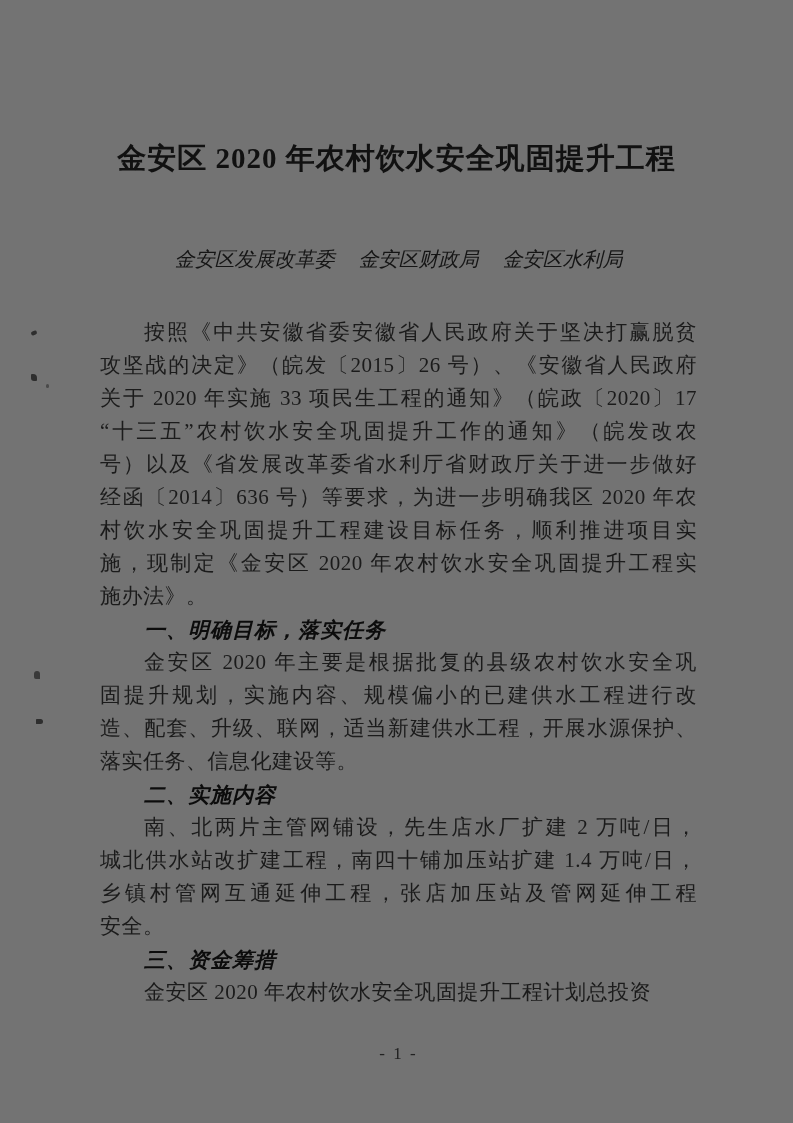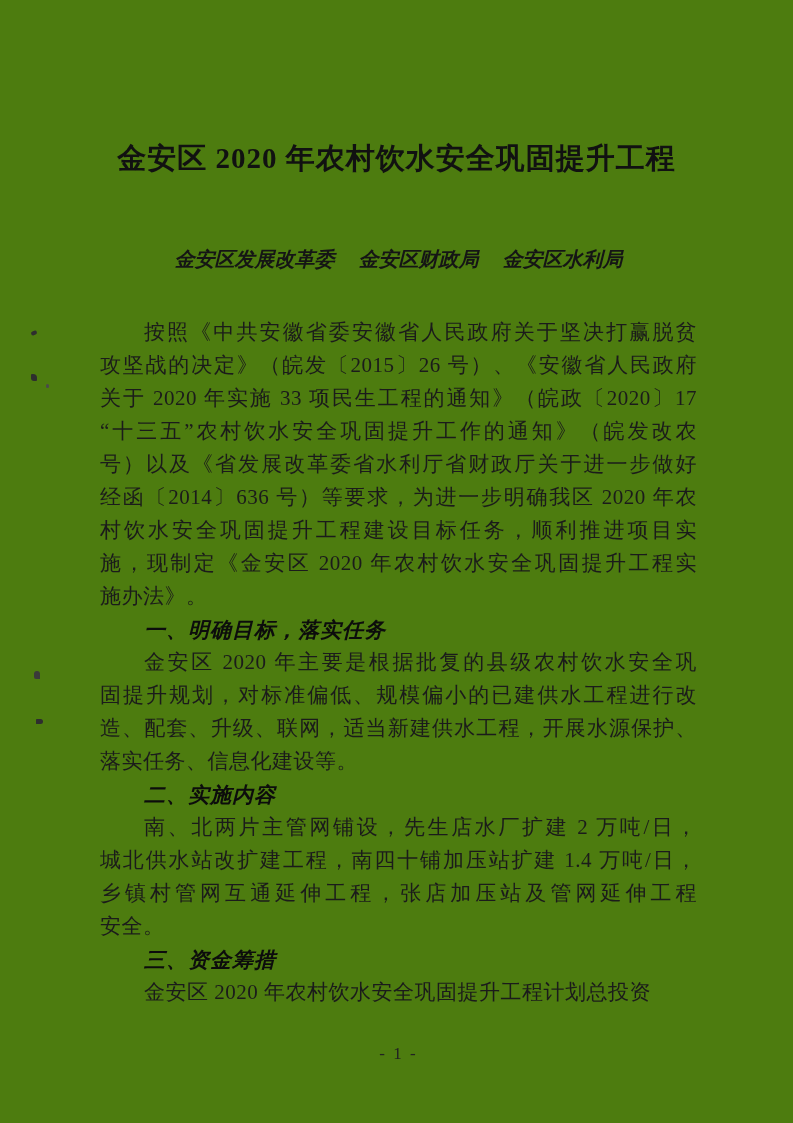--- a/index.html
+++ b/index.html
@@ -4,21 +4,21 @@
 <style>
   html, body {
     margin: 0;
     padding: 0;
     background: #fcfcfc;
   }
   .page {
     position: relative;
     width: 793px;
     height: 1123px;
-    background: #4d7c0f;
+    background: #737373;
     overflow: hidden;
     color: #1b1b1b;
     font-family: "Liberation Serif", serif;
   }
   .content {
     position: absolute;
     left: 100px;
     top: 0;
     width: 597px;
     height: 100%;
@@ -38,21 +38,21 @@
   .byline {
     position: absolute;
     top: 246px;
     left: 0;
     right: 0;
     display: flex;
     justify-content: center;
     gap: 24px;
     font-size: 20px;
     font-style: italic;
-    font-weight: 700;
+    font-weight: 400;
     color: #151515;
   }
   .body-text {
     position: absolute;
     top: 316px;
     left: 0;
     right: 0;
   }
   .line {
     font-size: 21px;
@@ -120,21 +120,21 @@
         <div class="line just">攻坚战的决定》（皖发〔2015〕26 号）、《安徽省人民政府</div>
         <div class="line just">关于 2020 年实施 33 项民生工程的通知》（皖政〔2020〕17</div>
         <div class="line just">“十三五”农村饮水安全巩固提升工作的通知》（皖发改农</div>
         <div class="line just">号）以及《省发展改革委省水利厅省财政厅关于进一步做好</div>
         <div class="line just">经函〔2014〕636 号）等要求，为进一步明确我区 2020 年农</div>
         <div class="line just">村饮水安全巩固提升工程建设目标任务，顺利推进项目实</div>
         <div class="line just">施，现制定《金安区 2020 年农村饮水安全巩固提升工程实</div>
         <div class="line">施办法》。</div>
         <div class="line heading indent">一、明确目标，落实任务</div>
         <div class="line just indent">金安区 2020 年主要是根据批复的县级农村饮水安全巩</div>
-        <div class="line just">固提升规划，对标准偏低、规模偏小的已建供水工程进行改</div>
+        <div class="line just">固提升规划，实施内容、规模偏小的已建供水工程进行改</div>
         <div class="line just">造、配套、升级、联网，适当新建供水工程，开展水源保护、</div>
         <div class="line">落实任务、信息化建设等。</div>
         <div class="line heading indent">二、实施内容</div>
         <div class="line just indent">南、北两片主管网铺设，先生店水厂扩建 2 万吨/日，</div>
         <div class="line just">城北供水站改扩建工程，南四十铺加压站扩建 1.4 万吨/日，</div>
         <div class="line just">乡镇村管网互通延伸工程，张店加压站及管网延伸工程</div>
         <div class="line">安全。</div>
         <div class="line heading indent">三、资金筹措</div>
         <div class="line indent">金安区 2020 年农村饮水安全巩固提升工程计划总投资</div>
       </div>

